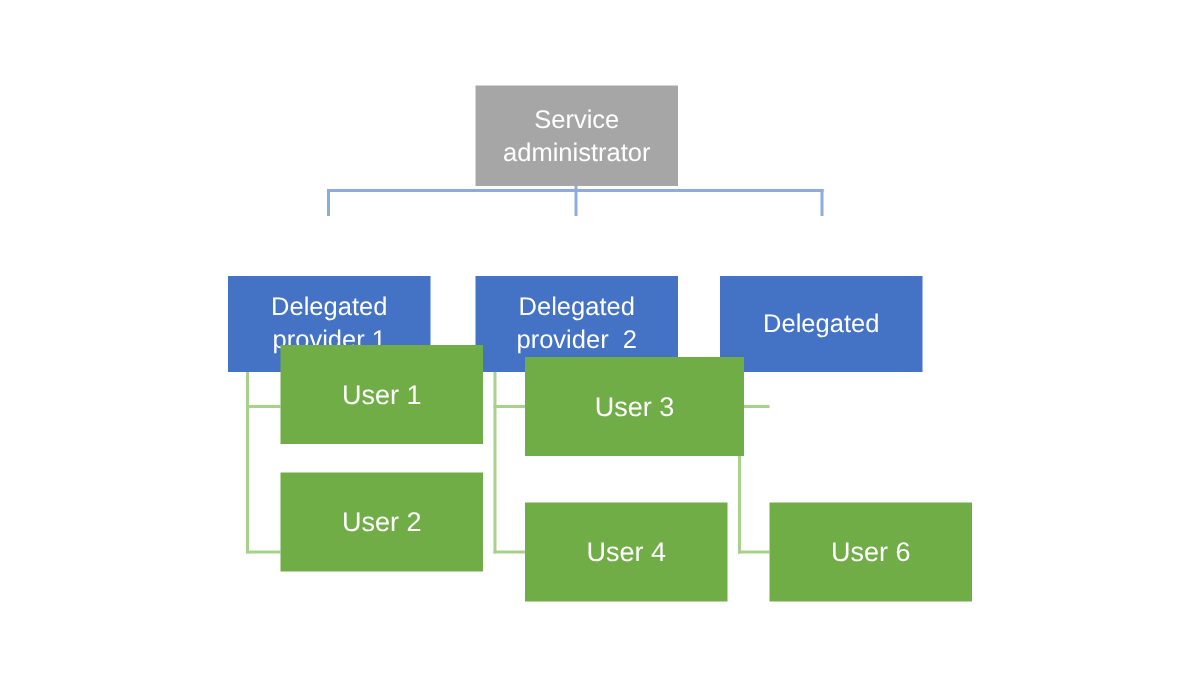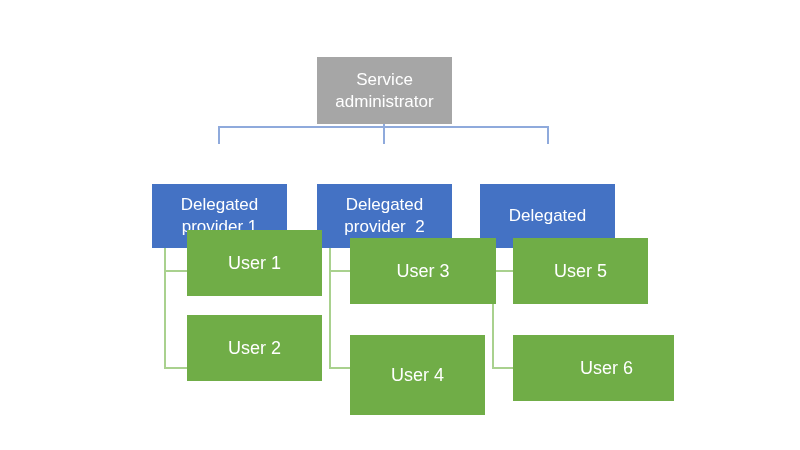--- a/index.html
+++ b/index.html
@@ -77,23 +77,20 @@
 
   <div class="node user-node" style="left:187px; top:230px; width:135px; height:66px;">
     <span class="line">User 1</span>
   </div>
   <div class="node user-node" style="left:187px; top:315px; width:135px; height:66px;">
     <span class="line">User 2</span>
   </div>
   <div class="node user-node" style="left:350px; top:238px; width:146px; height:66px;">
     <span class="line">User 3</span>
   </div>
-  <div class="node user-node" style="left:350px; top:335px; width:135px; height:80px;">
+  <div class="node user-node" style="left:350px; top:335px; width:135px; height:66px;">
     <span class="line">User 4</span>
   </div>
-  <div class="node user-node" style="left:513px; top:238px; width:135px; height:66px;">
-    <span class="line">User 5</span>
-  </div>
-  <div class="node user-node" style="left:513px; top:335px; width:135px; height:66px;padding-left:26px;">
+  <div class="node user-node" style="left:513px; top:335px; width:135px; height:66px;">
     <span class="line">User 6</span>
   </div>
 
 </div>
 
 </body></html>

